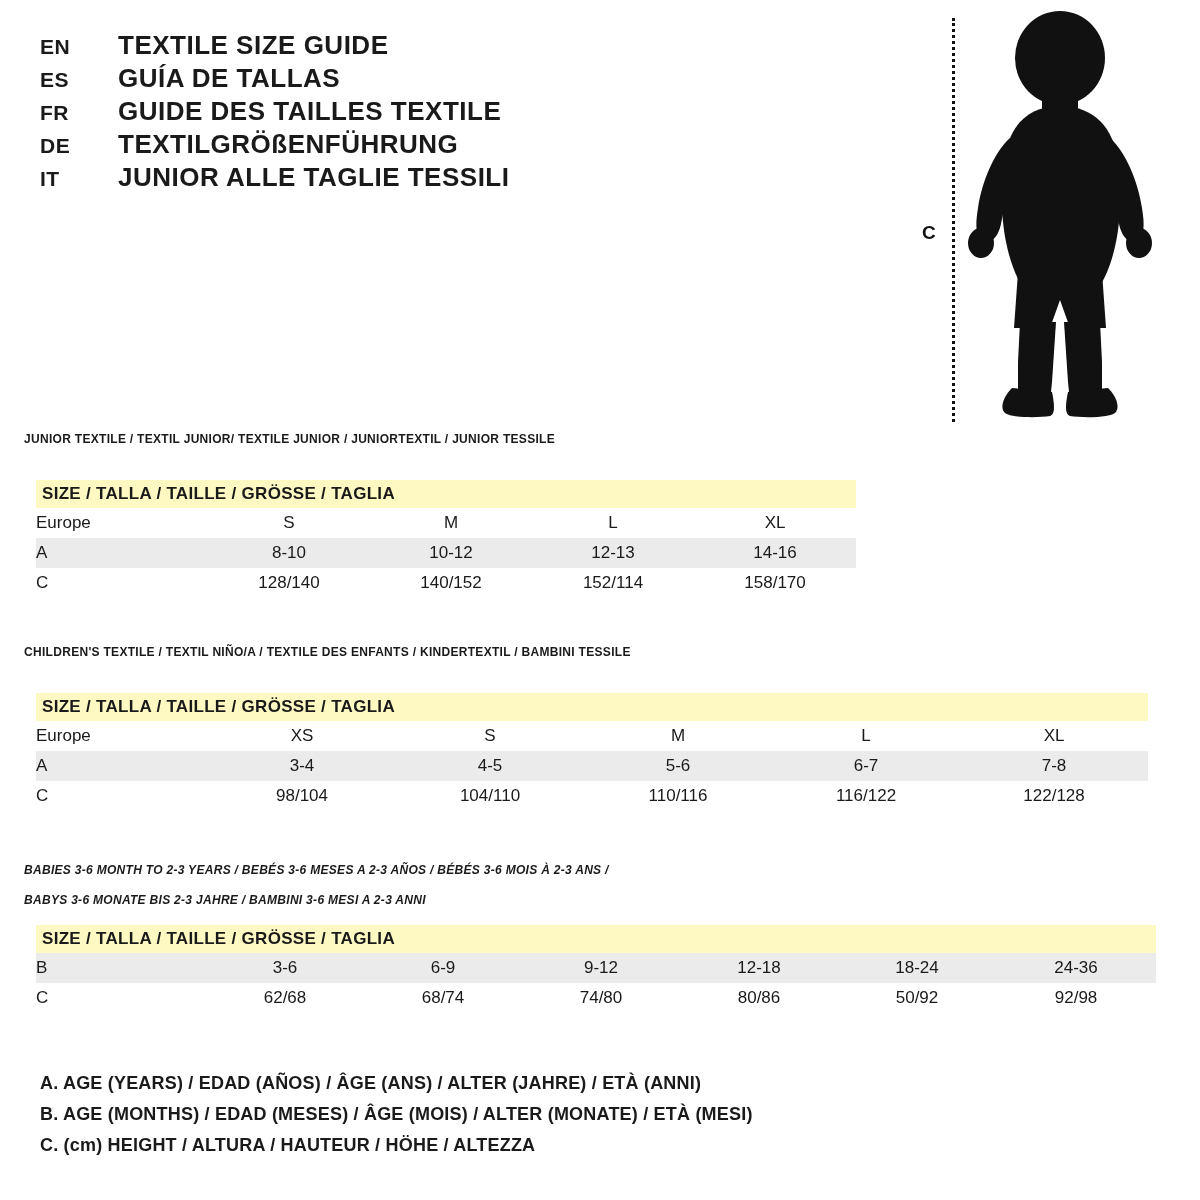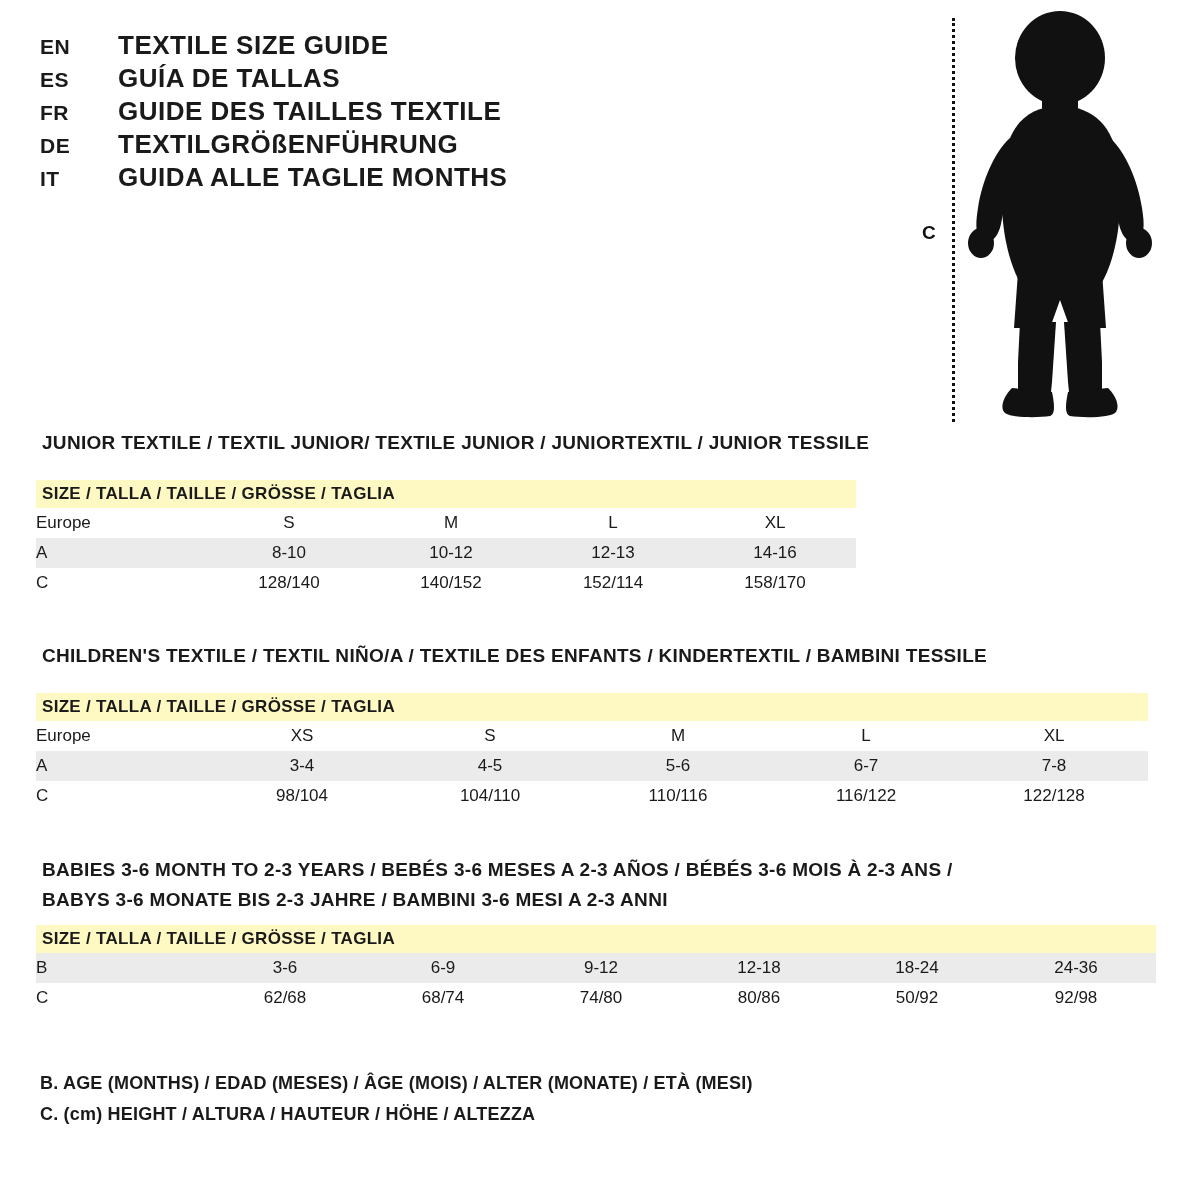--- a/index.html
+++ b/index.html
@@ -78,22 +78,22 @@
     position: absolute;
     left: 60px;
     top: 0px;
     width: 200px;
     height: 415px;
   }
 
   
   .section-title {
     position: absolute;
-    left: 42px;
-    font-size: 19px;
+    left: 24px;
+    font-size: 12px;
     font-weight: 700;
     letter-spacing: 0.3px;
     color: #1a1a1a;
     white-space: nowrap;
   }
   .section-title.two-line {
     line-height: 30px;
     white-space: normal;
     width: 1000px;
   }
@@ -166,21 +166,21 @@
     <div class="lang-row">
       <span class="lang-code">FR</span>
       <span class="lang-title">GUIDE DES TAILLES TEXTILE</span>
     </div>
     <div class="lang-row">
       <span class="lang-code">DE</span>
       <span class="lang-title">TEXTILGRÖßENFÜHRUNG</span>
     </div>
     <div class="lang-row">
       <span class="lang-code">IT</span>
-      <span class="lang-title">GUIDA ALLE TAGLIE MONTHS</span>
+      <span class="lang-title">JUNIOR ALLE TAGLIE TESSILI</span>
     </div>
   </div>
 
   <div class="figure-area">
     <div class="measure-line"></div>
     <div class="measure-label">C</div>
     <svg class="silhouette" viewBox="0 0 200 415" aria-hidden="true">
       <g fill="#111111">
 
         <ellipse cx="100" cy="48" rx="45" ry="47"></ellipse>
@@ -298,21 +298,21 @@
         <td class="cell-label">C</td>
         <td class="cell-val">98/104</td>
         <td class="cell-val">104/110</td>
         <td class="cell-val">110/116</td>
         <td class="cell-val">116/122</td>
         <td class="cell-val">122/128</td>
       </tr>
     </tbody>
   </table>
 
-  <div class="section-title two-line" style="top:855px;">
+  <div class="section-title two-line" style="top:855px;font-style:italic;">
     <span>BABIES 3-6 MONTH TO 2-3 YEARS / BEBÉS 3-6 MESES A 2-3 AÑOS / BÉBÉS 3-6 MOIS À 2-3 ANS /</span><br>
     <span>BABYS 3-6 MONATE BIS 2-3 JAHRE / BAMBINI 3-6 MESI A 2-3 ANNI</span>
   </div>
 
   <table class="size-table" style="left:36px; top:925px; width:1120px;">
     <colgroup>
       <col style="width:170px">
         <col style="width:158px">
         <col style="width:158px">
         <col style="width:158px">
@@ -339,17 +339,18 @@
         <td class="cell-val">68/74</td>
         <td class="cell-val">74/80</td>
         <td class="cell-val">80/86</td>
         <td class="cell-val">50/92</td>
         <td class="cell-val">92/98</td>
       </tr>
     </tbody>
   </table>
 
   <div class="legend" style="top:1068px;">
+    <div class="legend-line">A. AGE (YEARS) / EDAD (AÑOS) / ÂGE (ANS) / ALTER (JAHRE) / ETÀ (ANNI)</div>
     <div class="legend-line">B. AGE (MONTHS) / EDAD (MESES) / ÂGE (MOIS) / ALTER (MONATE) / ETÀ (MESI)</div>
     <div class="legend-line">C. (cm) HEIGHT / ALTURA / HAUTEUR / HÖHE / ALTEZZA</div>
   </div>
 
 </div>
 
 </body></html>

